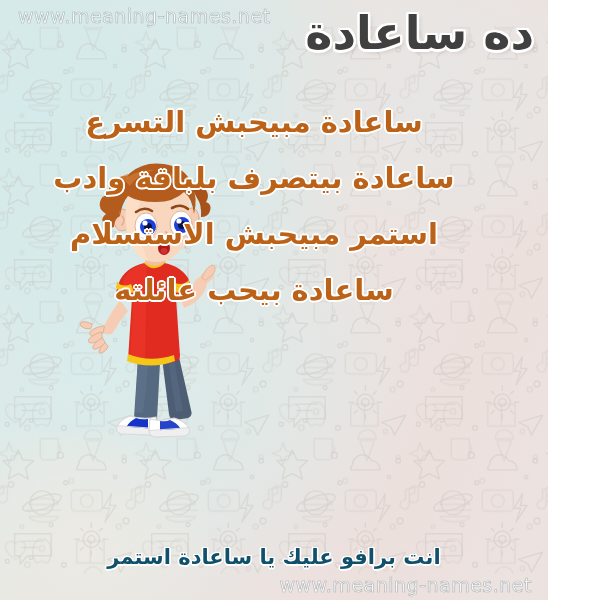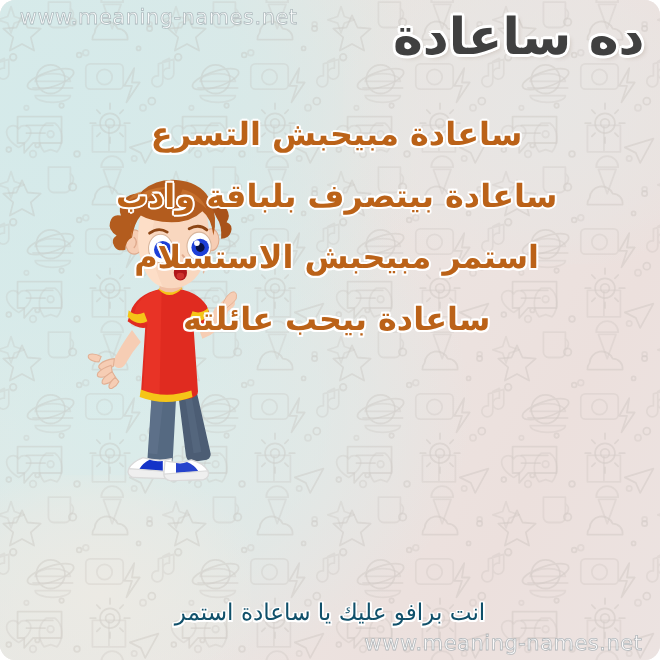--- a/index.html
+++ b/index.html
@@ -2,26 +2,25 @@
 <html><head>
 <meta charset="utf-8">
 <style>
   html, body {
     margin: 0;
     padding: 0;
     background: #fff;
   }
   #canvas {
     position: relative;
-    width: 600px;
+    width: 548px;
     height: 600px;
     overflow: hidden;
     font-family: "DejaVu Sans", "Liberation Sans", sans-serif;
     background: #ece4e2;
-    border-radius: 14px;
   }
 
   
   .bg-base {
     position: absolute;
     inset: 0;
     background:
       radial-gradient(ellipse 520px 420px at 6% 18%, #d5eaea 0%, rgba(213,234,234,0.75) 38%, rgba(213,234,234,0.0) 68%),
       radial-gradient(ellipse 460px 380px at 18% 62%, #d9eceb 0%, rgba(217,236,235,0.55) 40%, rgba(217,236,235,0) 70%),
       linear-gradient(118deg, #dcebe9 0%, #e6e6e2 30%, #ece3e0 58%, #ece0dd 78%, #ece3e1 100%);
@@ -105,21 +104,21 @@
   .line:last-child { margin-bottom: 0; }
 
   
   .footer-text {
     position: absolute;
     left: 0; right: 0;
     top: 545px;
     text-align: center;
     direction: rtl;
     font-size: 21px;
-    font-weight: 400;
+    font-weight: 700;
     color: #10506a;
     white-space: nowrap;
     text-shadow:
       -1.2px -1.2px 0 #ffffff, 1.2px -1.2px 0 #ffffff,
       -1.2px  1.2px 0 #ffffff, 1.2px  1.2px 0 #ffffff,
        0 -1.5px 0 #ffffff, 0 1.5px 0 #ffffff,
       -1.5px 0 0 #ffffff, 1.5px 0 0 #ffffff;
   }
 
   

